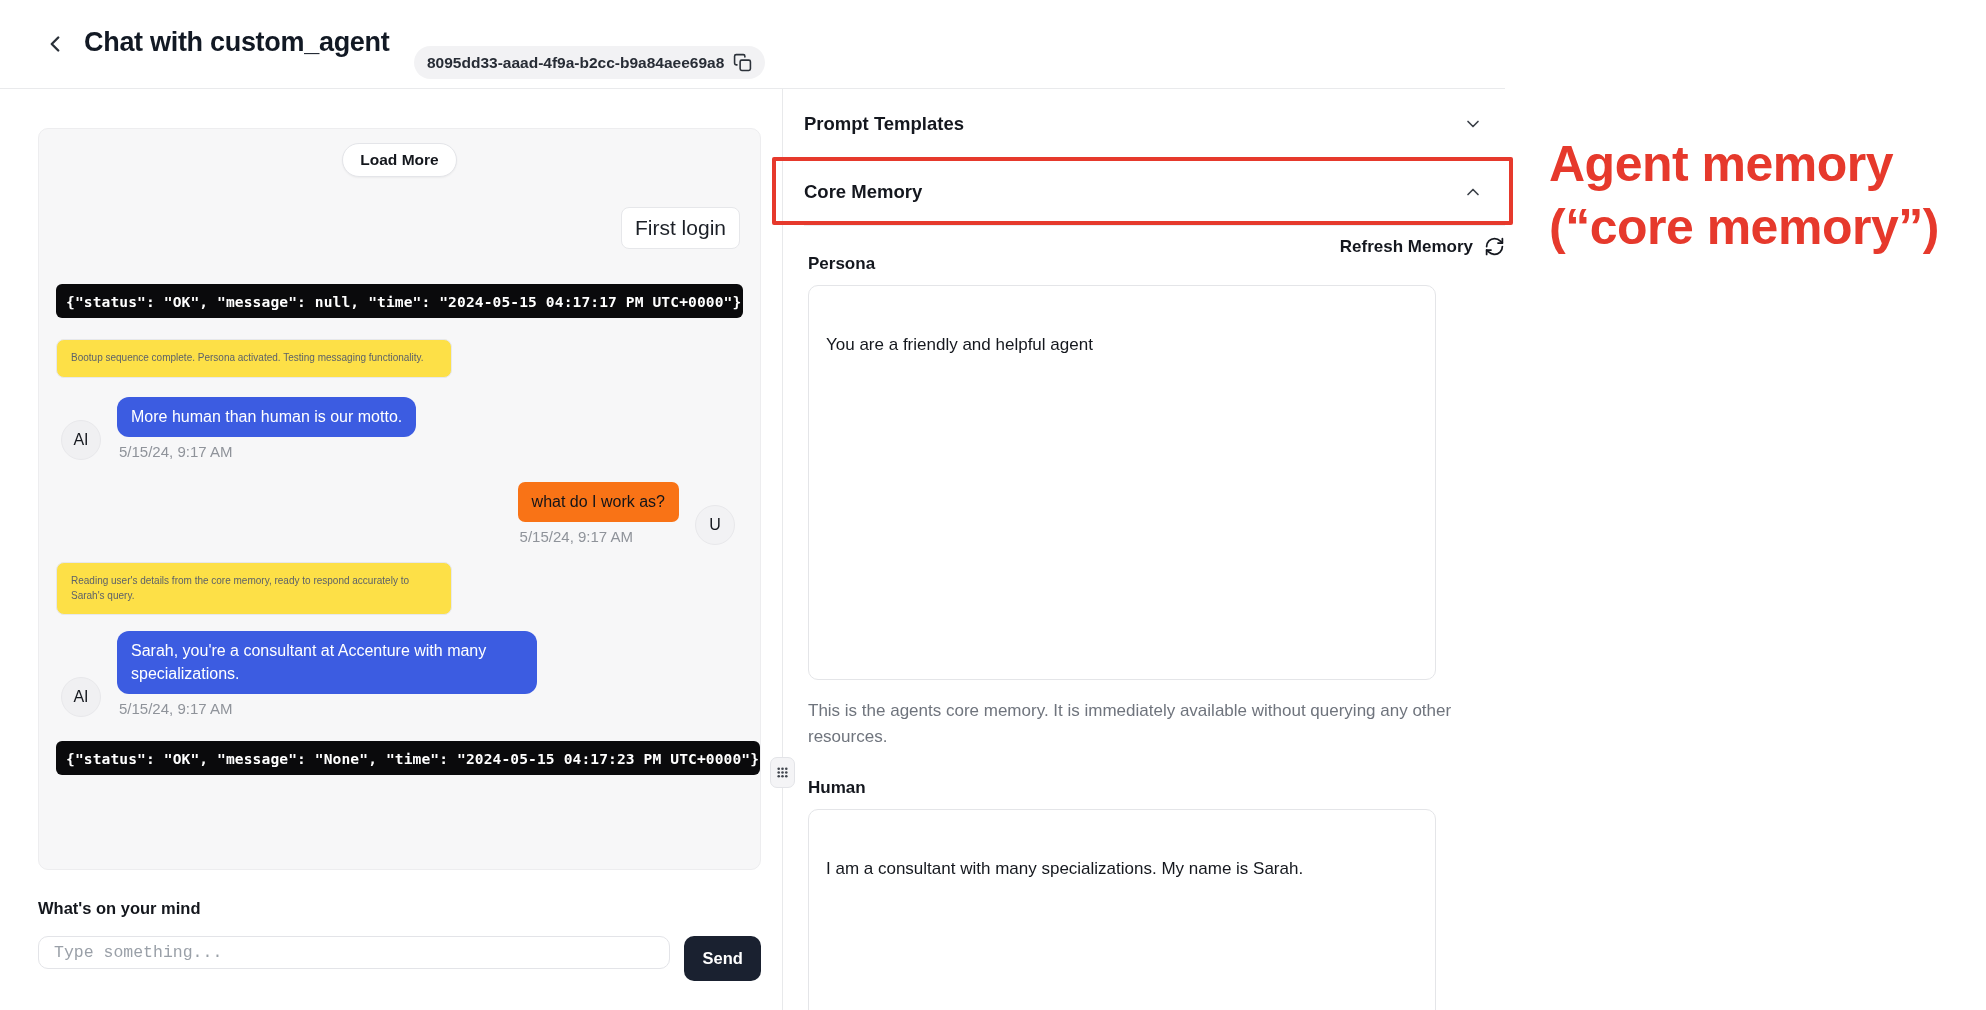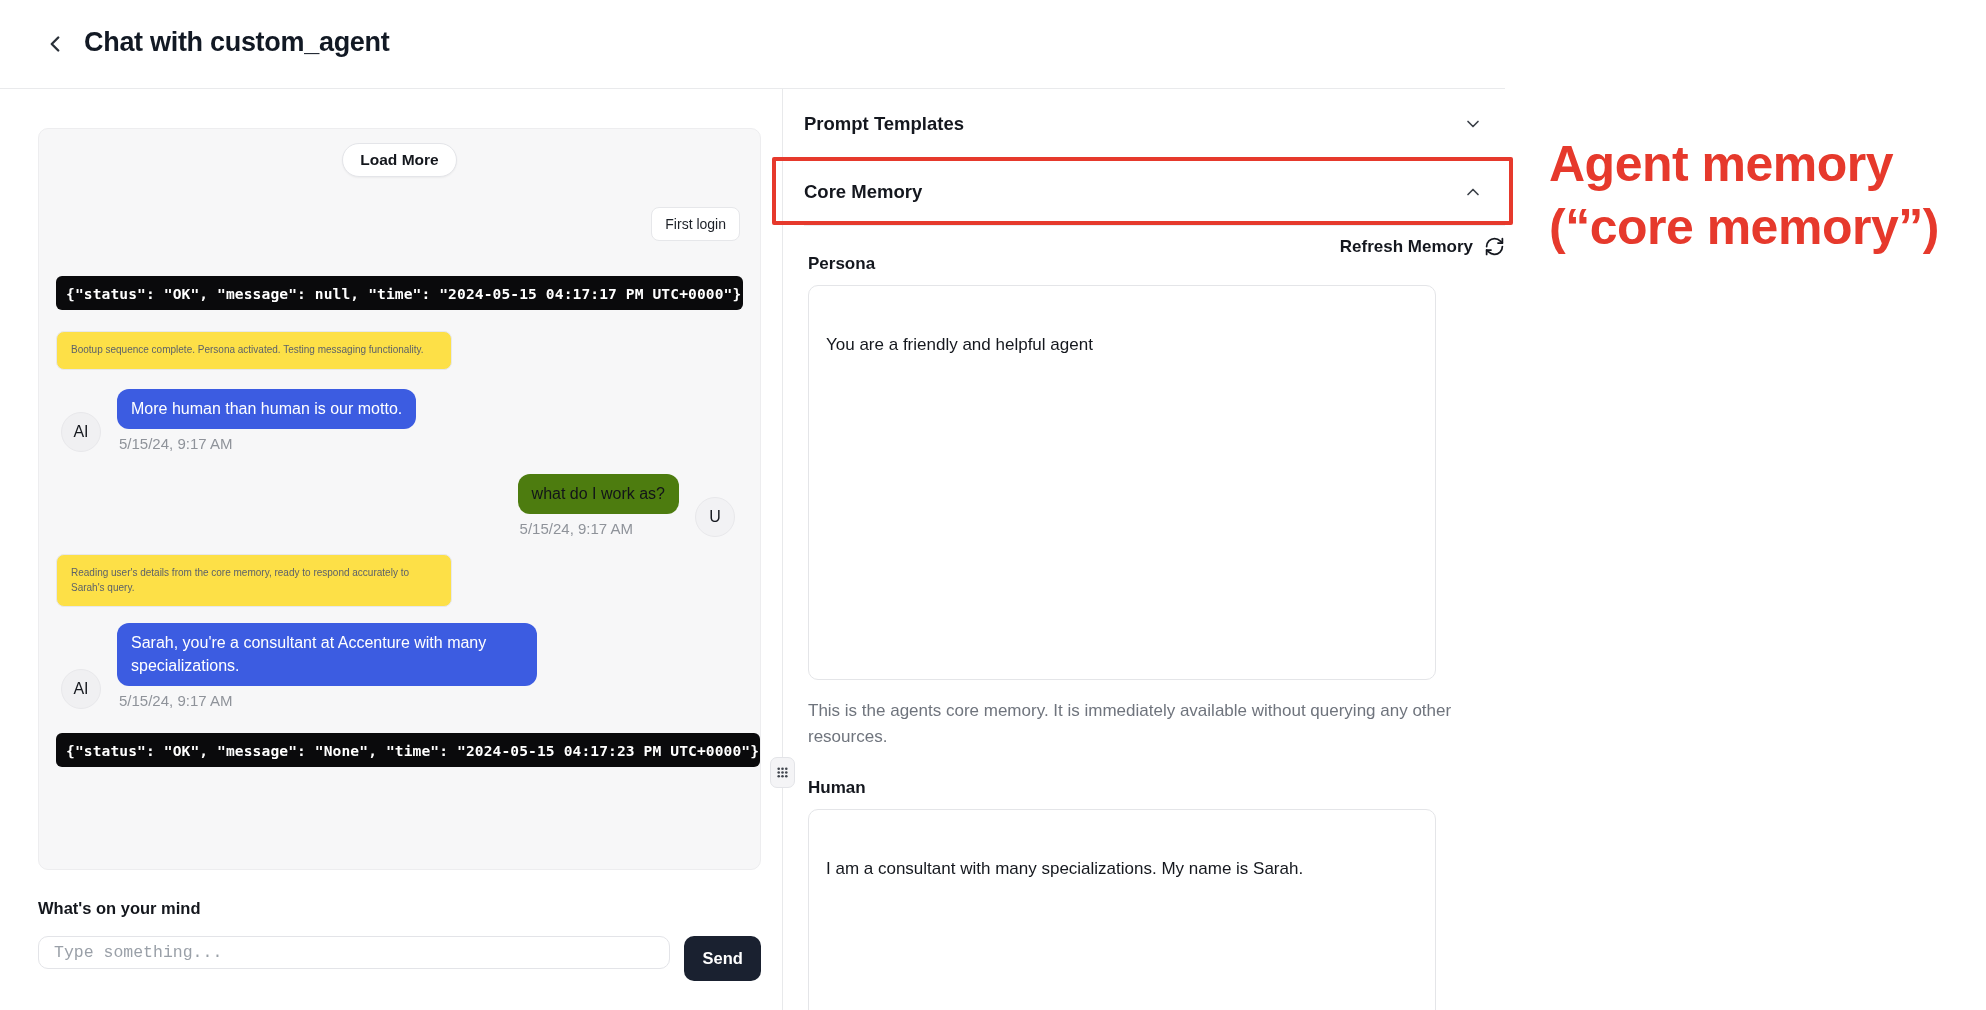--- a/index.html
+++ b/index.html
@@ -30,21 +30,21 @@
   .left-col { position: absolute; left: 38px; top: 128px; width: 723px; }
   .chat-panel { height: 742px; background: #f7f7f8; border: 1px solid #ededef;
                 border-radius: 10px; padding: 0 17px; overflow: hidden;
                 display: flex; flex-direction: column; }
   .load-more { flex: none; margin: 14px auto 0; background: #fff; border: 1px solid #e4e5e9;
                border-radius: 999px; padding: 7px 17px; font-family: inherit;
                font-weight: 700; font-size: 15.5px; color: #14171d; cursor: pointer;
                box-shadow: 0 1px 2px rgba(0,0,0,.05); }
   .first-login { flex: none; align-self: flex-end; margin: 30px 3px 0 0; background: #fff;
                  border: 1px solid #e6e7ea; border-radius: 8px; padding: 8px 13px;
-                 font-size: 14px; color: #1c2027; }
+                 font-size: 21px; color: #1c2027; }
   .json-bar { flex: none; margin-top: 35px; height: 34px; background: #0a0a0c; border-radius: 6px;
               color: #fff; font-family: "DejaVu Sans Mono", monospace; font-weight: 700;
               font-size: 14.6px; letter-spacing: 0.1px; display: flex; align-items: center;
               padding: 0 10px; white-space: nowrap; overflow: hidden; }
   .json-bar.wide { margin-top: 24px; margin-right: -17px; }
   .sys-box { flex: none; margin-top: 21px; width: 396px; background: #fde047;
              border: 1px solid #e7e8eb; border-radius: 8px; padding: 11px 14px;
              font-size: 10px; line-height: 1.45; color: #5d6269; }
   .sys-box.second { margin-top: 17px; }
   .msg-row { flex: none; display: flex; align-items: flex-end; }
@@ -54,21 +54,21 @@
   .avatar { flex: none; width: 40px; height: 40px; border-radius: 50%;
             background: #f0f0f2; border: 1px solid #e8e8eb;
             display: flex; align-items: center; justify-content: center;
             font-size: 16px; color: #16191f; }
   .msg-row.ai .avatar { margin: 0 16px 0 5px; }
   .msg-row.user .avatar { margin: 0 8px 0 16px; background: #f2f2f4; }
   .msg-col { display: flex; flex-direction: column; gap: 6px; align-items: flex-start; }
   .bubble { max-width: 420px; padding: 9px 14px; border-radius: 12px;
             font-size: 16px; line-height: 1.4; }
   .bubble.blue { background: var(--accent-blue, #3c5ce1); color: #fff; }
-  .bubble.gray { background: #4d7c0f; color: #121419; }
+  .bubble.gray { background: #f97316; color: #121419; border-radius: 7px; }
   .timestamp { font-size: 15px; color: #8f939a; padding-left: 2px; }
 
   .composer-label { margin-top: 29px; font-size: 16.5px; font-weight: 700; color: #14171d; }
   .composer-row { margin-top: 18px; display: flex; gap: 14px; }
   .composer-input { width: 635px; height: 33px; border: 1px solid #e3e4e8; border-radius: 10px;
                     padding: 0 15px; font-family: Liberation Mono, monospace; font-size: 16.5px; color: #14171d;
                     outline: none; background: #fff; }
   .composer-input::placeholder { color: #9aa0a8; }
   .send-btn { width: 77px; height: 45px; background: var(--send-dark, #1a2130); color: #fff;
               border: none; border-radius: 10px; font-family: inherit; font-weight: 700;
@@ -118,20 +118,29 @@
 </head>
 <body>
 
 <header class="header">
   <button class="back-btn">
     <svg width="26" height="26" viewBox="0 0 24 24" fill="none" stroke="currentColor" stroke-width="2.2" stroke-linecap="round" stroke-linejoin="round">
         <path d="m15 18-6-6 6-6"></path>
       </svg>
   </button>
   <h1 class="page-title">Chat with custom_agent</h1>
+  <div class="id-badge">
+    <span>8095dd33-aaad-4f9a-b2cc-b9a84aee69a8</span>
+    <button class="copy-btn">
+      <svg width="19" height="19" viewBox="0 0 24 24" fill="none" stroke="currentColor" stroke-width="2" stroke-linecap="round" stroke-linejoin="round">
+          <rect x="9" y="9" width="13" height="13" rx="2"></rect>
+          <path d="M5 15H4a2 2 0 0 1-2-2V4a2 2 0 0 1 2-2h9a2 2 0 0 1 2 2v1"></path>
+        </svg>
+    </button>
+  </div>
 </header>
 
 <div class="left-col">
   <div class="chat-panel">
     <button class="load-more">Load More</button>
     <div class="first-login">First login</div>
 
     <div class="json-bar">{"status": "OK", "message": null, "time": "2024-05-15 04:17:17 PM UTC+0000"}</div>
 
     <div class="sys-box">Bootup sequence complete. Persona activated. Testing messaging functionality.</div>

